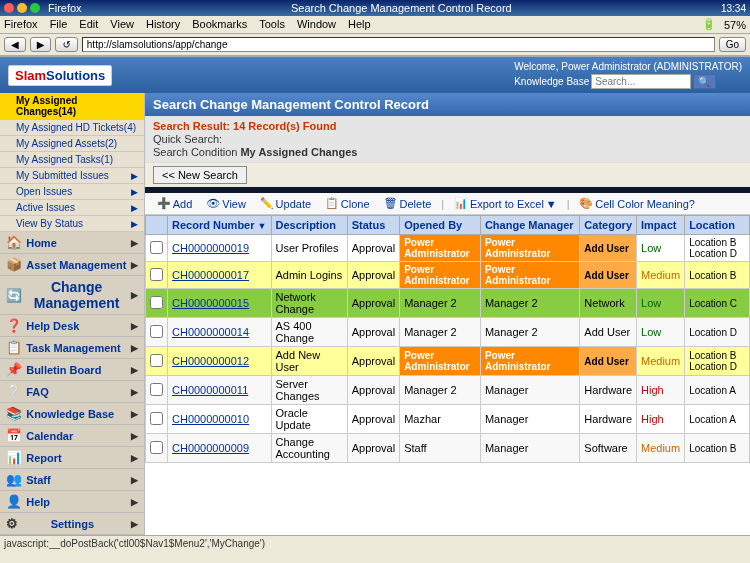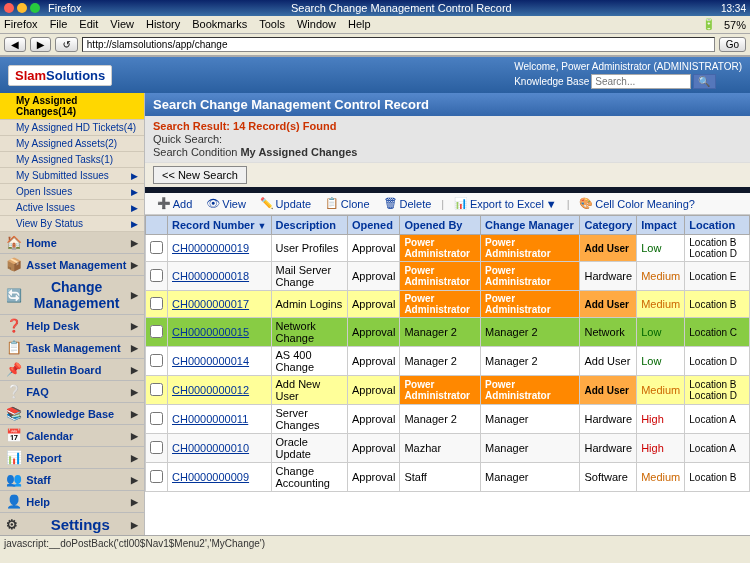--- a/index.html
+++ b/index.html
@@ -217,21 +217,21 @@
           <span style="font-size:11px; color:#003399;">Staff</span>
           <span style="font-size:9px; margin-left:auto;">▶</span>
         </div>
         <div class="sidebar-section">
           <span style="font-size:13px;">👤</span>
           <span style="font-size:11px; color:#003399;">Help</span>
           <span style="font-size:9px; margin-left:auto;">▶</span>
         </div>
         <div class="sidebar-section">
           <span style="font-size:13px;">⚙</span>
-          <span style="font-size:15px; color:#003399;padding-left:29px;">Settings</span>
+          <span style="font-size:11px; color:#003399;padding-left:29px;">Settings</span>
           <span style="font-size:9px; margin-left:auto;">▶</span>
         </div>
         <div class="sidebar-section">
           <span style="font-size:13px;">🚪</span>
           <span style="font-size:11px; color:#003399;">Logout</span>
           <span style="font-size:9px; margin-left:auto;">▶</span>
         </div>
       </div>
   </div>
 
@@ -289,51 +289,40 @@
       </span>
     </div>
 
     <div style="overflow:auto; max-height:320px;">
       <table class="data-table">
         <thead>
           <tr id="table-header-row">
               <th style="width: 20px;"></th>
               <th>Record Number <span style="font-size:9px;">▼</span></th>
               <th>Description</th>
-              <th>Opened</th>
+              <th>Status</th>
               <th>Opened By</th>
               <th>Change Manager</th>
               <th>Category</th>
               <th>Impact</th>
               <th>Location</th>
             </tr>
         </thead>
         <tbody id="table-body">
             <tr>
               <td class="checkbox-cell"><input type="checkbox" style=""></td>
               <td><a class="record-link" href="#">CH0000000019</a></td>
               <td>User Profiles</td>
               <td>Approval</td>
               <td style="background: rgb(255, 136, 0); color: white; font-weight: bold; font-size: 10px;">Power Administrator</td>
               <td style="background: rgb(255, 136, 0); color: white; font-weight: bold; font-size: 10px;">Power Administrator</td>
               <td style="background: rgb(255, 170, 68); font-weight: bold; font-size: 10px;">Add User</td>
               <td style="color: rgb(0, 102, 0);">Low</td>
               <td class="loc-cell">Location B Location D</td>
             </tr>
-            <tr>
-              <td class="checkbox-cell"><input type="checkbox" style=""></td>
-              <td><a class="record-link" href="#">CH0000000018</a></td>
-              <td>Mail Server Change</td>
-              <td>Approval</td>
-              <td style="background: rgb(255, 136, 0); color: white; font-weight: bold; font-size: 10px;">Power Administrator</td>
-              <td style="background: rgb(255, 136, 0); color: white; font-weight: bold; font-size: 10px;">Power Administrator</td>
-              <td>Hardware</td>
-              <td style="color: rgb(204, 102, 0);">Medium</td>
-              <td class="loc-cell">Location E</td>
-            </tr>
             <tr class="row-highlight-yellow">
               <td class="checkbox-cell"><input type="checkbox" style=""></td>
               <td><a class="record-link" href="#">CH0000000017</a></td>
               <td>Admin Logins</td>
               <td>Approval</td>
               <td style="background: rgb(255, 136, 0); color: white; font-weight: bold; font-size: 10px;">Power Administrator</td>
               <td style="background: rgb(255, 136, 0); color: white; font-weight: bold; font-size: 10px;">Power Administrator</td>
               <td style="background: rgb(255, 170, 68); font-weight: bold; font-size: 10px;">Add User</td>
               <td style="color: rgb(204, 102, 0);">Medium</td>
               <td class="loc-cell">Location B</td>

